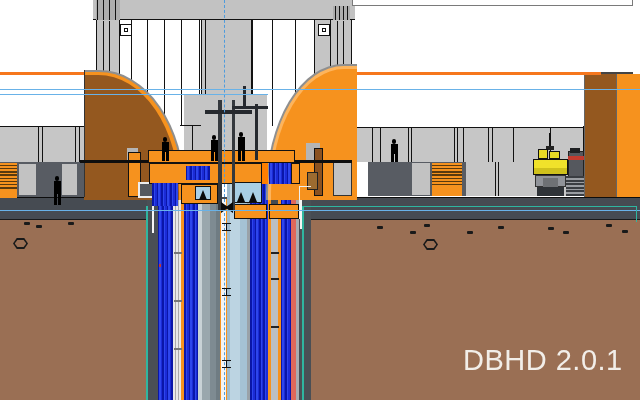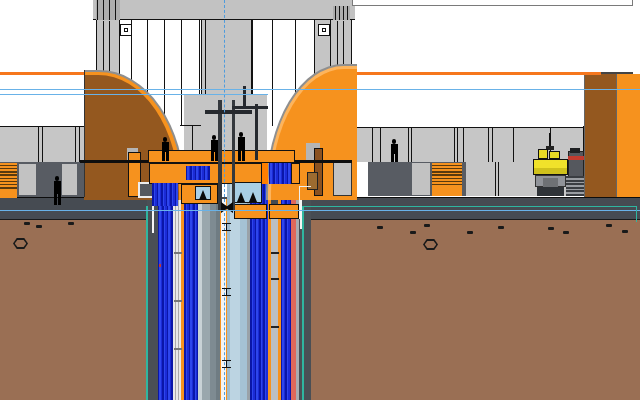--- a/index.html
+++ b/index.html
@@ -201,20 +201,21 @@
   <div class="a cdash" style="left:224.4px;top:0;height:202px"></div>
   <div class="a cdash" style="left:224.4px;top:213px;height:187px"></div>
   <div class="a bowtie" style="left:221px;top:202px;width:12px;height:11px"></div>
 
   <div class="a" style="left:0;top:89px;width:640px;height:1.3px;background:var(--gblue,#69B2E8)"></div>
   <div class="a" style="left:0;top:94px;width:268px;height:1.2px;background:var(--gblue,#69B2E8)"></div>
   <div class="a" style="left:0;top:210px;width:640px;height:1.4px;background:var(--gblue,#69B2E8)"></div>
   <div class="a" style="left:304px;top:205.5px;width:333px;height:1.4px;background:var(--teal,#2FB6A0)"></div>
   <div class="a" style="left:636px;top:205.5px;width:1.4px;height:16px;background:var(--teal,#2FB6A0)"></div>
 
+  <div id="watermark">DBHD 2.0.1</div>
 <div class="person" style="left: 52px; top: 176px; height: 29px;"></div>
     <div class="person" style="left: 160px; top: 137px; height: 24px;"></div>
     <div class="person" style="left: 209px; top: 135px; height: 26px;"></div>
     <div class="person" style="left: 236px; top: 132px; height: 29px;"></div>
     <div class="person" style="left: 389px; top: 139px; height: 23px;"></div>
     <div class="tri" style="left: 237px; top: 192px;"></div>
     <div class="tri" style="left: 249px; top: 192px;"></div>
     <div class="tri" style="left: 199px; top: 190px;"></div>
     <div class="rock" style="left: 24px; top: 222px;"></div>
     <div class="rock" style="left: 36px; top: 225px;"></div>

